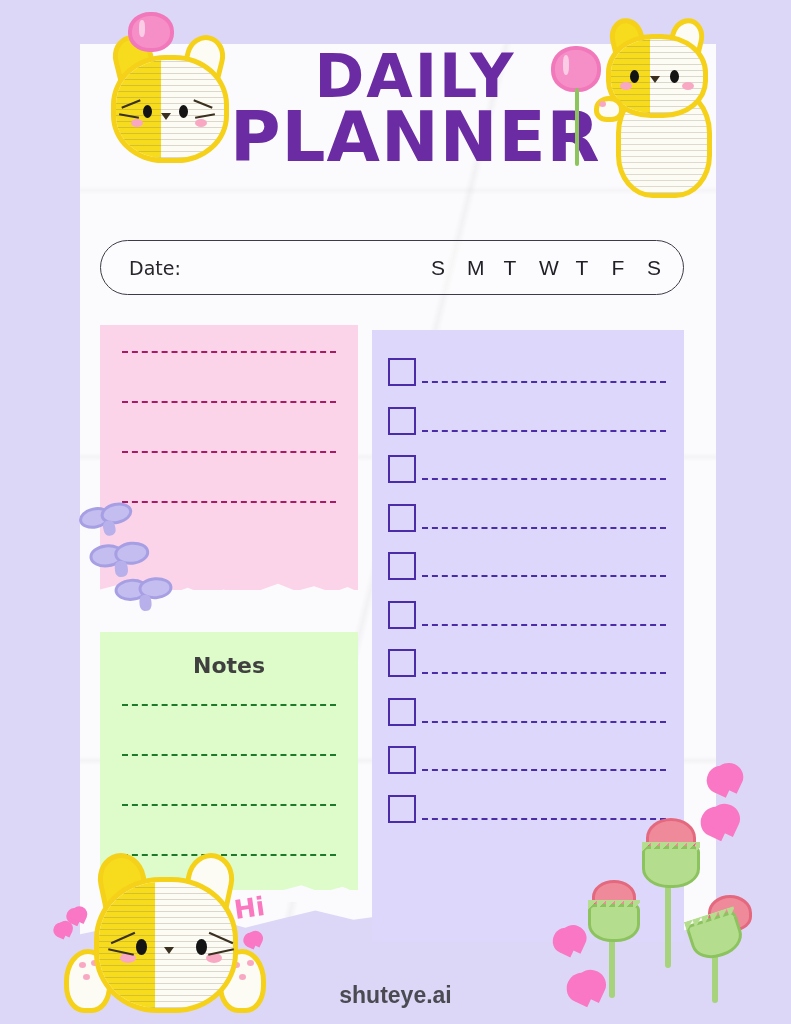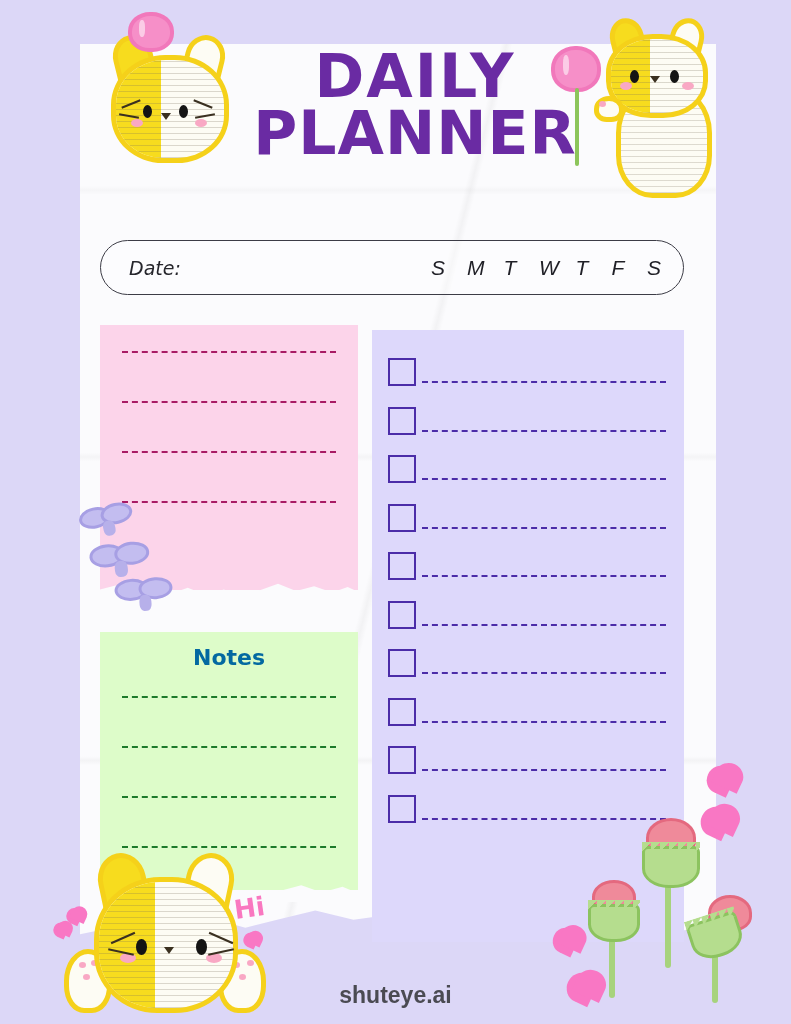--- a/index.html
+++ b/index.html
@@ -45,30 +45,29 @@
   .title-block{
     position:absolute; left:230px; top:48px; width:370px;
     text-align:center;
     color:#6a2ba3;
     font-family:"DejaVu Sans", sans-serif;
     font-weight:bold;
     font-size:60px;
     line-height:0.95;
     letter-spacing:2px;
   }
-  .title-line2{ font-size:60px; letter-spacing:1px; }
+  .title-line2{ font-size:69px; letter-spacing:1px; }
 
   
   .date-bar{
     position:absolute; left:100px; top:240px;
     width:584px; height:55px;
     border:1.6px solid #3c3c46;
     border-radius:28px;
     background:rgba(255,255,255,.35);
-    font-style:italic;
   }
   .date-label{
     position:absolute; left:28px; top:50%; transform:translateY(-50%);
     font-size:19px; color:#26262c;
     font-family:"DejaVu Sans", sans-serif;
   }
   .weekdays{
     position:absolute; right:22px; top:50%; transform:translateY(-50%);
     display:flex; gap:22px;
   }
@@ -107,21 +106,21 @@
   .panel-todo{
     left:372px; top:330px; width:312px; height:612px;
     background:#ddd8fb;
   }
 
   .panel-title{
     text-align:center; font-weight:bold;
     font-family:"DejaVu Sans", sans-serif;
   }
   .title-priority{ margin-top:24px; font-size:22px; color:#a81b64; }
-  .title-notes{ margin-top:13px; font-size:22px; color:#0369a1; }
+  .title-notes{ margin-top:21px; font-size:22px; color:#404040; }
   .title-todo{ margin-top:19px; font-size:23px; color:#6a2ba3; }
 
   
   .lines{ margin-top:26px; padding:0 22px; }
   .lines .ln{
     height:0; border-top:2.5px dashed #a81b64;
     margin-bottom:48px;
   }
   .lines-green .ln{ border-top-color:#1d7a2b; }
 

